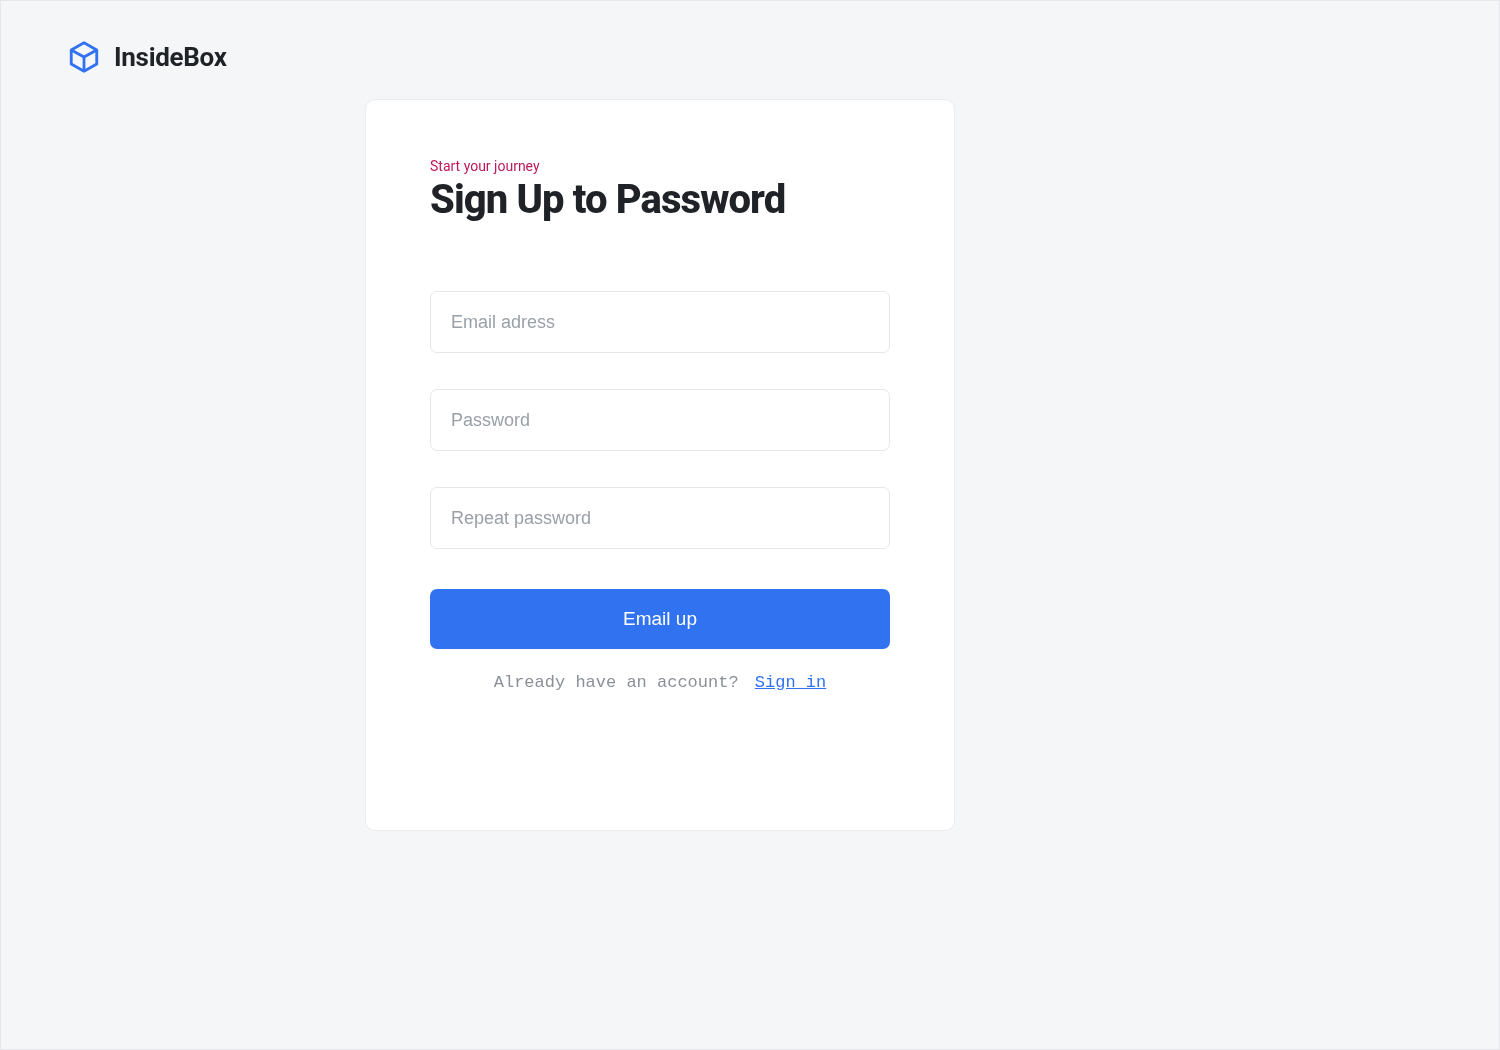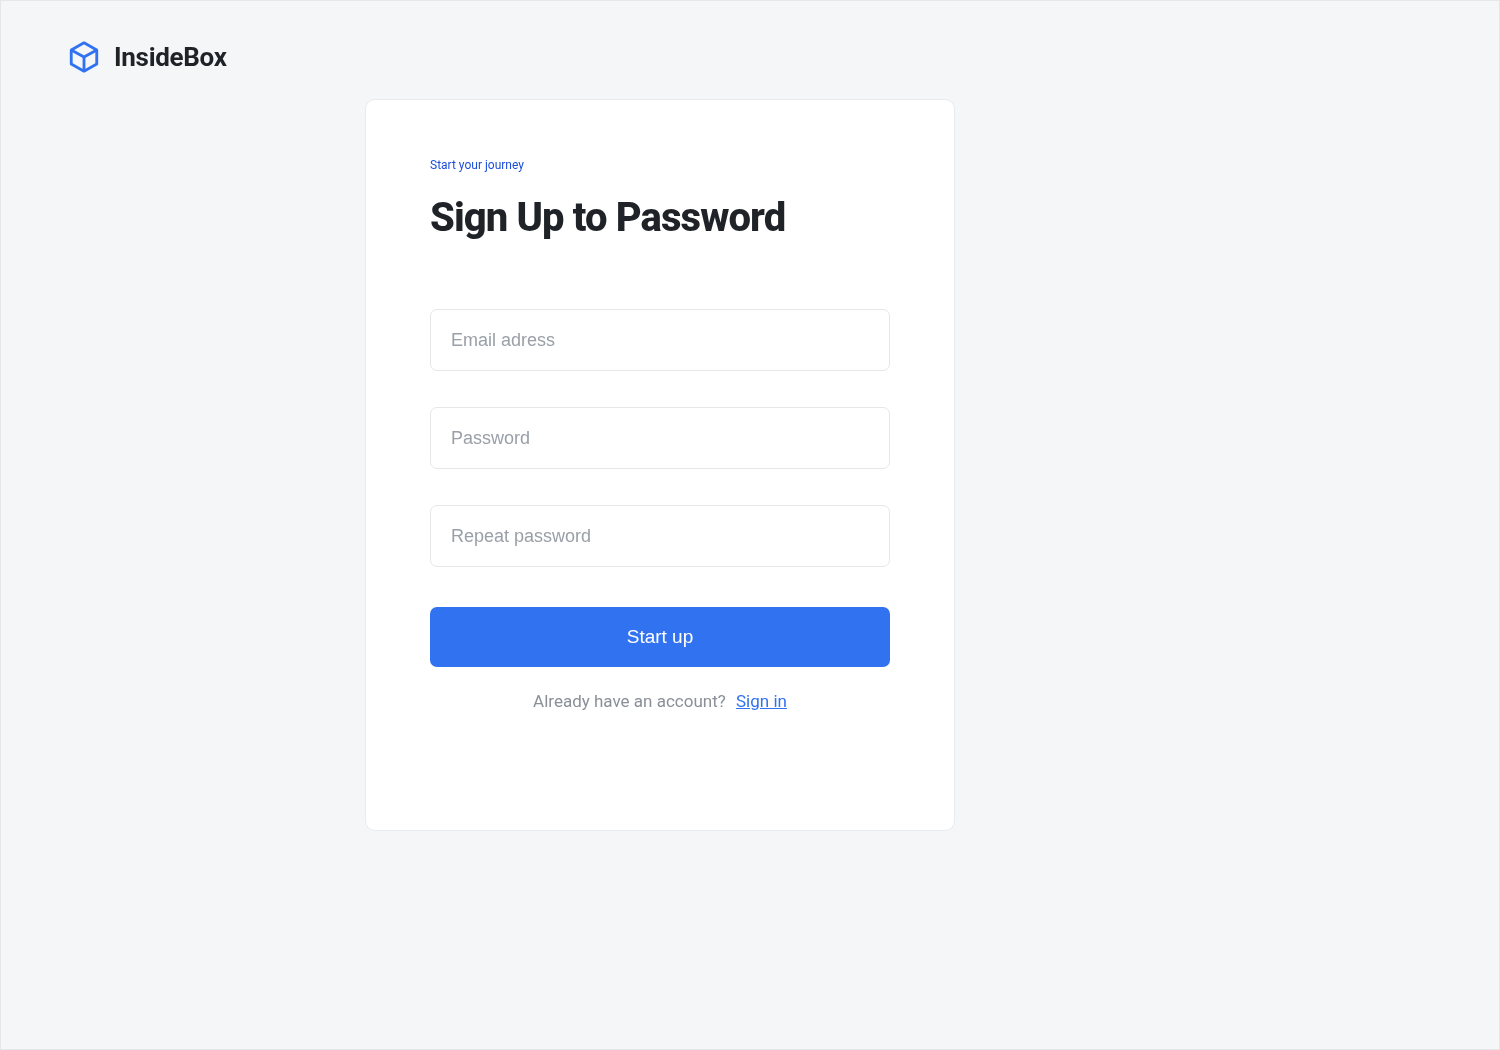--- a/index.html
+++ b/index.html
@@ -38,24 +38,24 @@
     top: 98px;
     left: 364px;
     width: 590px;
     height: 732px;
     background: #ffffff;
     border: 1px solid #e9ecef;
     border-radius: 10px;
     padding: 58px 64px 0 64px;
   }
   .subtitle {
-    font-size: 12px;
-    color: #1d4ed8;
+    font-size: 14px;
+    color: #be185d;
     font-weight: 400;
-    margin-bottom: 22px;
+    margin-bottom: 2px;
   }
   .title {
     font-size: 40px;
     font-weight: 800;
     color: #1f2328;
     letter-spacing: -0.9px;
     margin-bottom: 68px;
   }
   .field {
     width: 100%;
@@ -82,20 +82,21 @@
     font-size: 19px;
     font-weight: 500;
     cursor: pointer;
     margin-top: 4px;
   }
   .signin-row {
     text-align: center;
     margin-top: 24px;
     font-size: 17px;
     color: #8a8f98;
+    font-family: Liberation Mono, monospace;
   }
   .signin-link {
     color: #3072f0;
     text-decoration: underline;
     margin-left: 6px;
     cursor: pointer;
   }
 </style>
 </head>
 <body>
@@ -114,19 +115,19 @@
 <div class="card">
   <div class="subtitle">Start your journey</div>
   <div class="title">Sign Up to Password</div>
 
   <input class="field" type="text" placeholder="Email adress" style="">
 
   <input class="field" type="password" placeholder="Password" style="">
 
   <input class="field" type="password" placeholder="Repeat password" style="">
 
-  <button class="primary-btn">Start up</button>
+  <button class="primary-btn">Email up</button>
 
   <div class="signin-row">
     <span>Already have an account?</span>
     <a class="signin-link">Sign in</a>
   </div>
 </div>
 
 </body></html>

